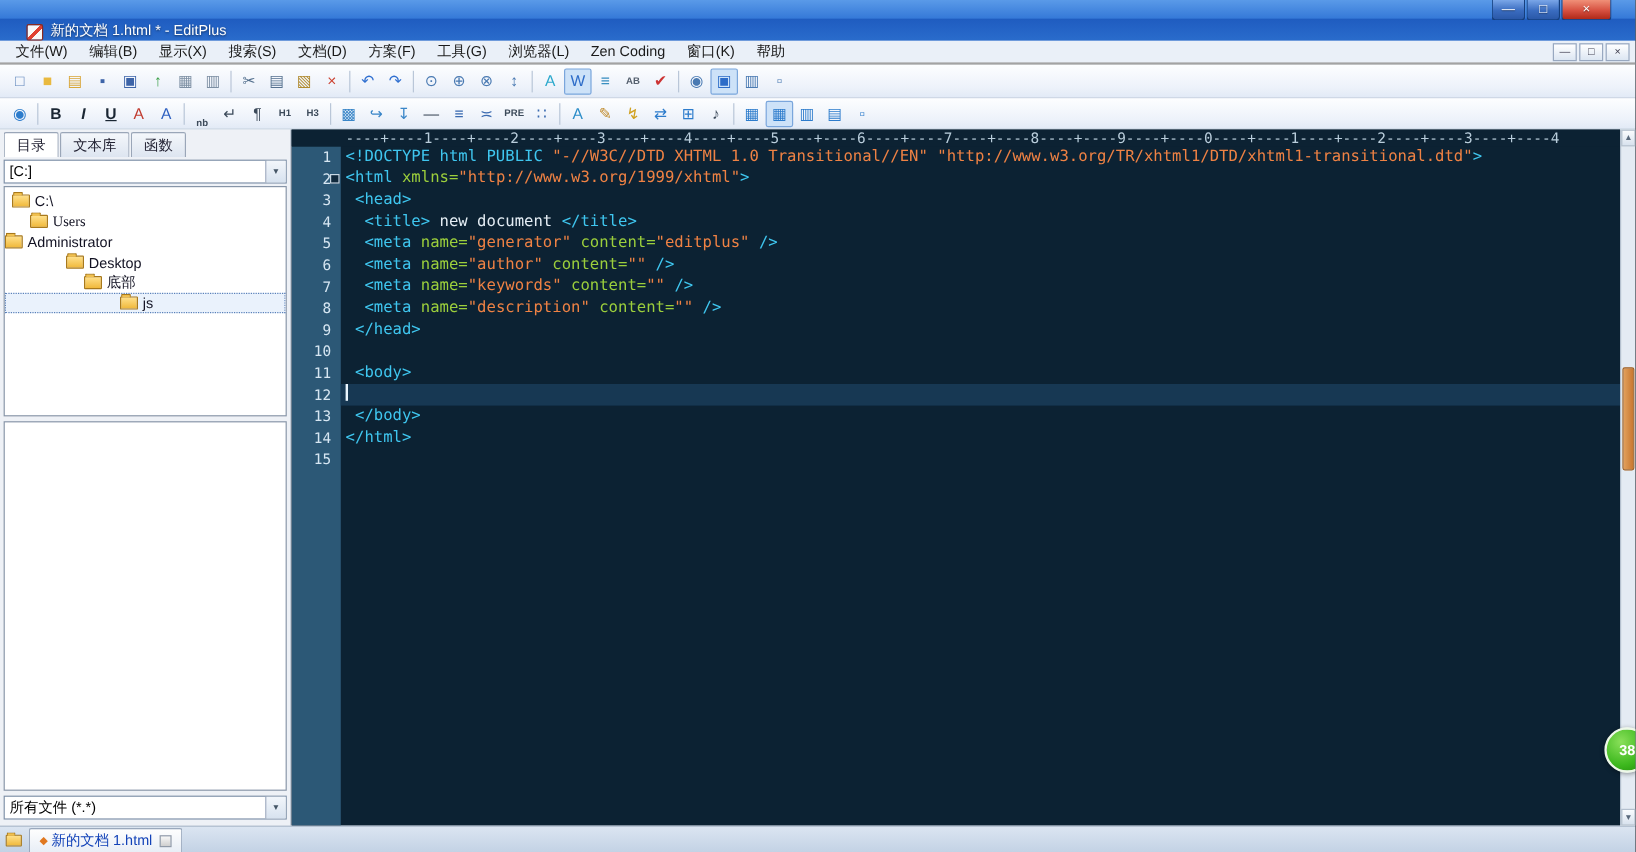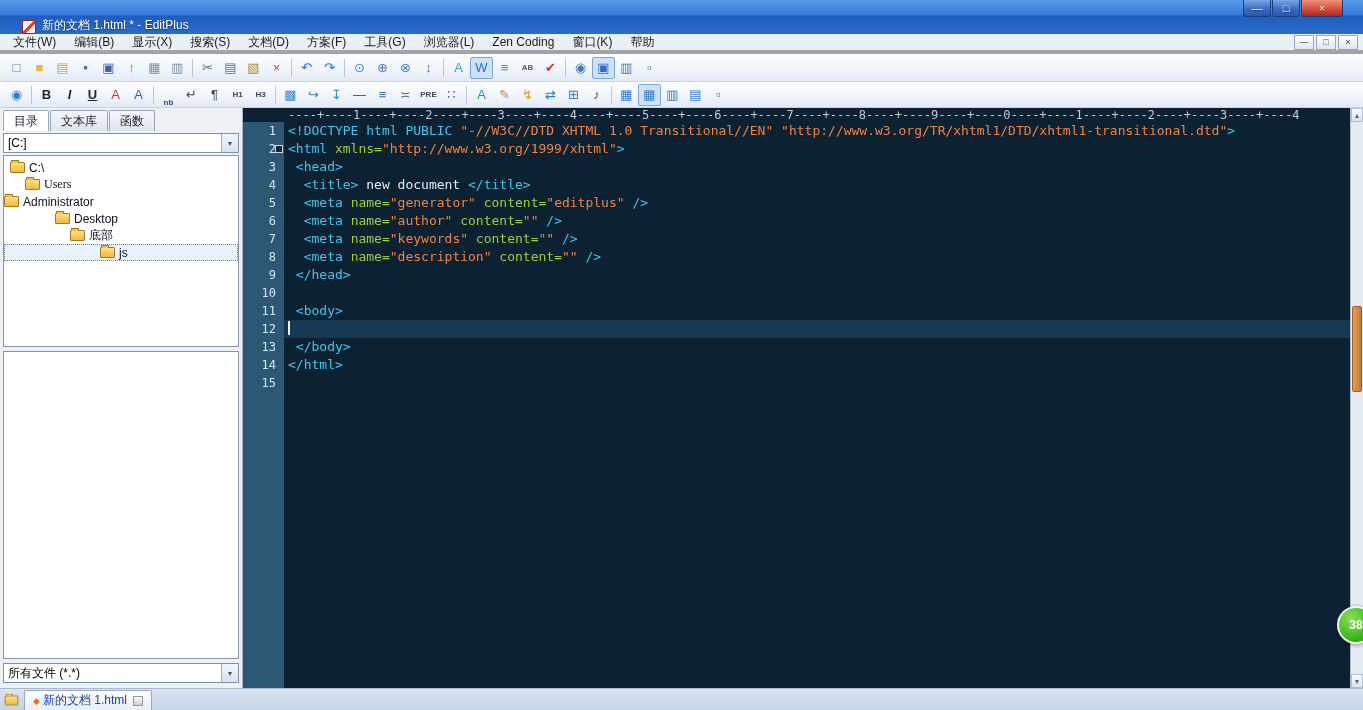--- a/index.html
+++ b/index.html
@@ -9,21 +9,21 @@
 
   
   .titlebar{height:34px;background:linear-gradient(180deg,#5a9ae8 0%,#3579d8 45%,#1f5cc0 46%,#2a6ccc 100%);display:flex;align-items:flex-end;padding:0 20px;color:#fff;flex-shrink:0}
   .app-icon{width:14px;height:14px;margin:0 6px 0 2px;background:linear-gradient(135deg,#f8f8f8 44%,#e04030 45%,#e04030 62%,#f8f8f8 63%);border:1px solid #8a2a20;border-radius:2px;flex-shrink:0}
   .title-text{font-size:12px;text-shadow:0 1px 2px rgba(0,0,0,.55);white-space:nowrap}
   .win-btns{margin-left:auto;display:flex;align-self:flex-start}
   .win-btn{width:28px;height:17px;display:flex;align-items:center;justify-content:center;font-size:11px;line-height:1;color:#fff;border:1px solid #163f7d;border-top:none;margin-left:1px;background:linear-gradient(180deg,#7aa6e8,#3a6cc0 55%,#2a58a8);border-radius:0 0 3px 3px;cursor:pointer;text-shadow:0 1px 1px rgba(0,0,0,.5)}
   .win-btn.close{width:42px;background:linear-gradient(180deg,#f09078,#d65040 55%,#b02818)}
 
   
-  .menubar{height:20px;background:#eaf0f8;border-bottom:4px solid #a3a3a3;display:flex;align-items:center;padding-left:4px;flex-shrink:0}
+  .menubar{height:20px;background:#eaf0f8;border-bottom:2px solid #a3a3a3;display:flex;align-items:center;padding-left:4px;flex-shrink:0}
   .menu-items{display:flex;height:100%}
   .menu-item{padding:0 9px;display:flex;align-items:center;color:#1a1a1a;cursor:default;white-space:nowrap}
   .mdi-btns{margin-left:auto;display:flex;margin-right:5px}
   .mdi-btn{width:20px;height:15px;border:1px solid #98a8c0;background:linear-gradient(#ffffff,#dce6f2);display:flex;align-items:center;justify-content:center;font-size:9px;line-height:1;color:#445;margin-left:2px;cursor:pointer}
 
   
   .toolbar{display:flex;align-items:center;background:linear-gradient(#fdfeff,#edf2fa 70%,#e2eaf6);border-bottom:1px solid #c7d3e2;padding:0 5px;flex-shrink:0}
   .toolbar.row1{height:28px}
   .toolbar.row2{height:26px}
   .tb-btn{width:23px;height:22px;display:flex;align-items:center;justify-content:center;border:1px solid transparent;border-radius:2px;cursor:pointer;font-size:13px;flex-shrink:0}

